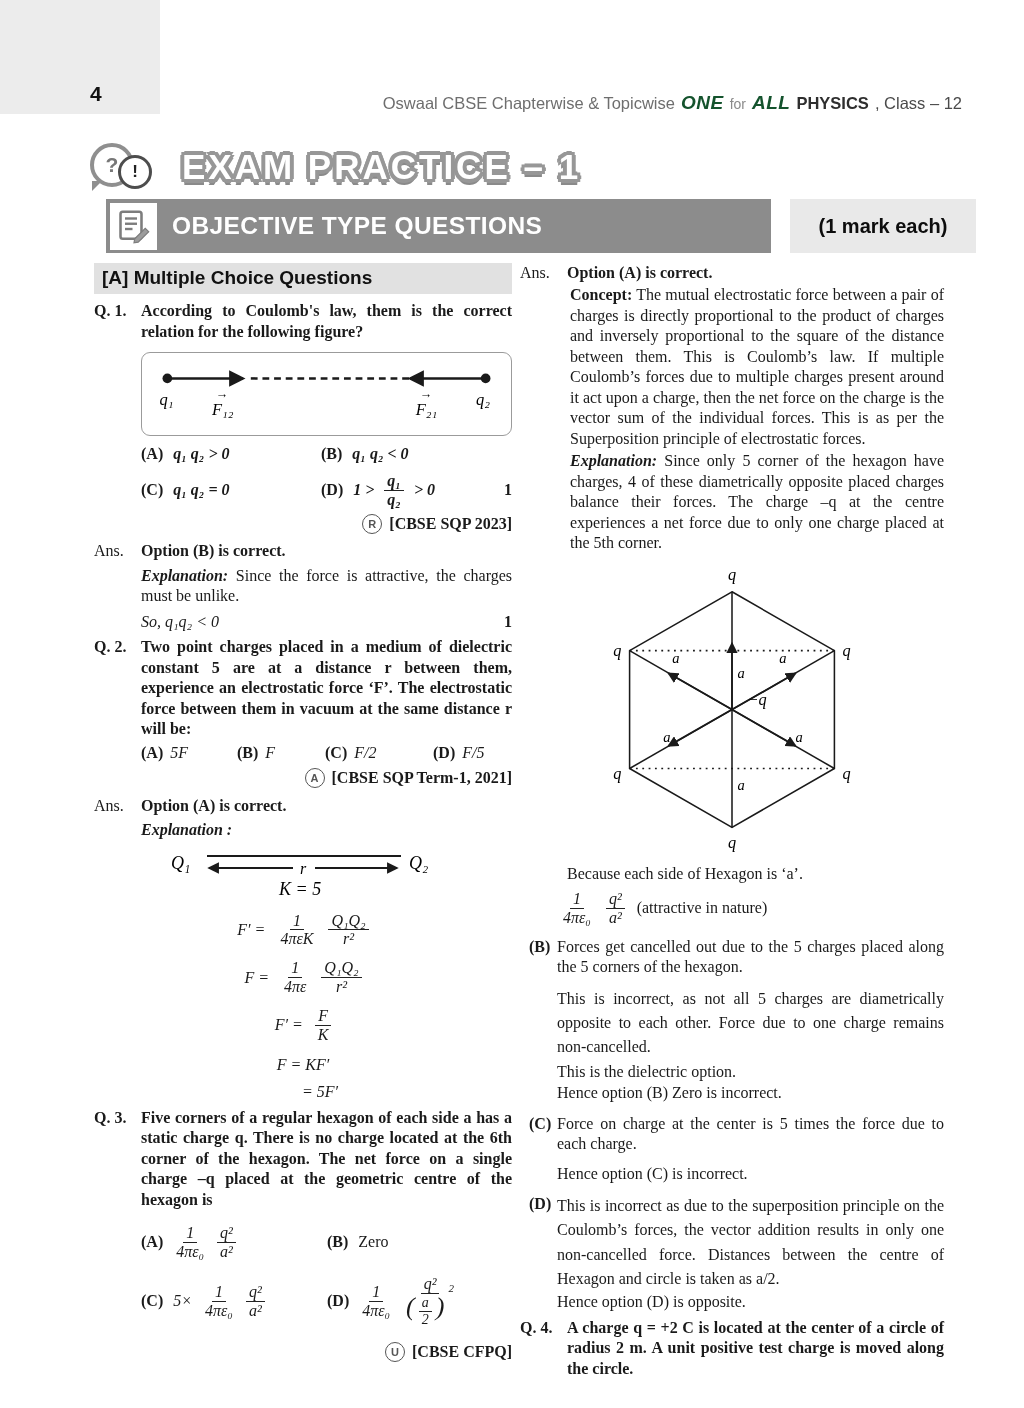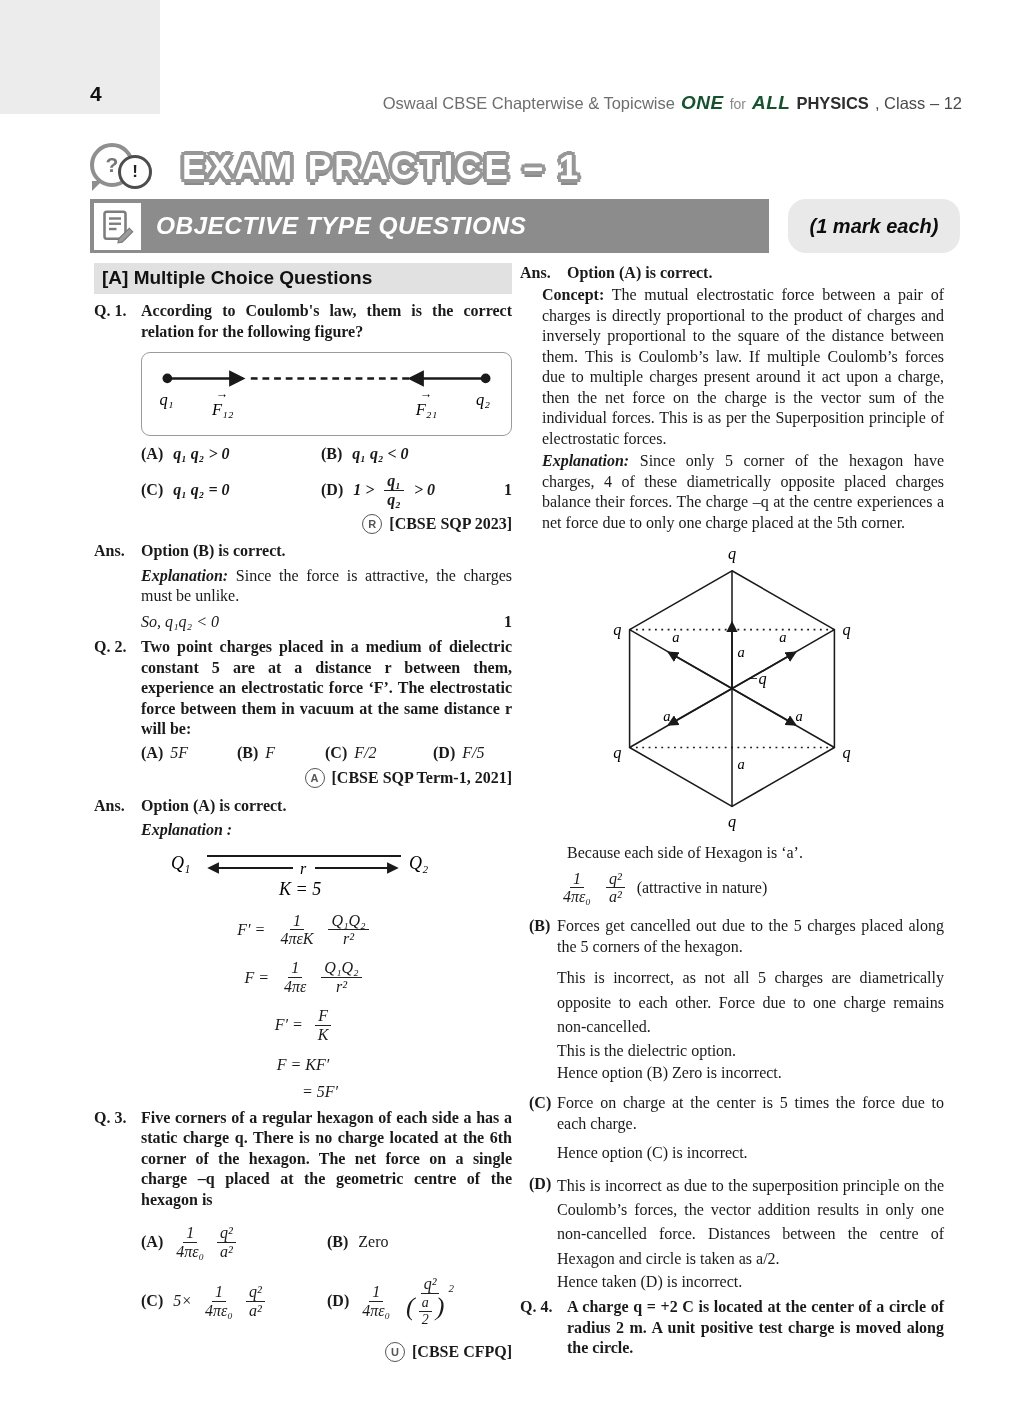--- a/index.html
+++ b/index.html
@@ -33,37 +33,37 @@
   .bub-q::after{content:"";position:absolute;left:-2px;bottom:-8px;width:0;height:0;
        border-left:10px solid #8f8f8f;border-bottom:10px solid transparent;}
   .bub-e{width:28px;height:28px;left:28px;top:14px;border:3.5px solid #4d4d4d;color:#222;font-size:17px;}
   .banner-title{
     font-family:"Liberation Sans",sans-serif;font-weight:900;font-size:35px;letter-spacing:3px;
     color:#ffffff;
     text-shadow:-3px -3px 0 #979797,3px -3px 0 #979797,-3px 3px 0 #979797,3px 3px 0 #979797,
                 -4px 0 0 #979797,4px 0 0 #979797,0 -4px 0 #979797,0 4px 0 #979797,0 6px 0 #8a8a8a;
   }
   
-  .secbar{position:absolute;top:199px;left:90px;width:870px;height:54px;display:flex;gap:19px;font-style:italic;}
+  .secbar{position:absolute;top:199px;left:106px;width:870px;height:54px;display:flex;gap:19px;}
   .secbar-main{flex:1;background:#8c8c8c;display:flex;align-items:center;gap:15px;padding:3px 3px 3px 4px;box-sizing:border-box;}
   .icon-box{width:47px;height:47px;background:#ffffff;display:flex;align-items:center;justify-content:center;flex:none;}
   .secbar-title{color:#ffffff;font-family:"Liberation Sans",sans-serif;font-weight:800;font-size:24.5px;letter-spacing:.4px;}
-  .marks-box{width:172px;background:#e9e9e9;display:flex;align-items:center;justify-content:center;
-    font-family:"Liberation Sans",sans-serif;font-weight:700;font-size:20px;color:#0d0d0d;flex:none;border-radius:18px;}
+  .marks-box{width:186px;background:#e9e9e9;display:flex;align-items:center;justify-content:center;
+    font-family:"Liberation Sans",sans-serif;font-weight:700;font-size:20px;color:#0d0d0d;flex:none;}
   
   .columns{position:absolute;top:263px;left:94px;width:866px;display:flex;gap:8px;font-size:16px;line-height:1.28;}
   .col-left{width:418px;flex:none;}
   .col-right{width:424px;flex:none;}
   .subsection{background:#e1e1e1;font-family:"Liberation Sans",sans-serif;font-weight:700;font-size:19px;
     color:#111;padding:3px 10px 4px 8px;margin-bottom:7px;}
   .qrow{display:flex;margin-top:5px;font-family:Liberation Serif, serif;}
   .qlabel{width:47px;flex:none;font-weight:700;}
   .qtext{flex:1;font-weight:700;text-align:justify;}
   .ansrow{display:flex;margin-top:7px;}
-  .anslabel{width:47px;flex:none;font-weight:700;}
+  .anslabel{width:47px;flex:none;font-weight:400;}
   .anstext{flex:1;font-weight:700;}
   .indent{margin-left:47px;text-align:justify;margin-top:4px;}
   .lead-bi{font-weight:700;font-style:italic;}
   .lead-b{font-weight:700;}
   
   .fig1{margin:10px 0 6px 47px;border:1.6px solid #9b9b9b;border-radius:9px;padding:6px 4px 2px;background:#fff;}
   
   .ogrid{margin-left:47px;margin-top:8px;}
   .orow{display:flex;align-items:center;margin-top:8px;}
   .ocell{display:flex;align-items:center;gap:10px;width:180px;flex:none;font-style:italic;font-weight:700;}
@@ -89,21 +89,21 @@
   .fig2{margin:4px 0 2px 0;display:flex;justify-content:center;}
   
   .q3grid{margin-left:47px;margin-top:10px;}
   .q3row{display:flex;align-items:center;margin-top:14px;}
   .q3cell{display:flex;align-items:center;gap:10px;width:186px;flex:none;}
   .q3cell .olabel{font-weight:700;}
   .innerfrac{display:inline-flex;align-items:center;font-style:italic;}
   .bigparen{font-size:26px;font-weight:400;line-height:1;}
   .supsq{font-size:11px;vertical-align:top;position:relative;top:-12px;font-style:italic;}
   
-  .rpara{text-align:justify;margin-left:22px;margin-top:2px;}
+  .rpara{text-align:justify;margin-left:50px;margin-top:2px;}
   .hexwrap{display:flex;justify-content:center;margin:6px 0 2px 0;}
   .because{margin-left:47px;margin-top:3px;}
   .formline{margin-left:40px;margin-top:6px;display:flex;align-items:center;gap:12px;}
   .roptrow{display:flex;margin-top:10px;}
   .roptlabel{width:37px;padding-left:9px;box-sizing:border-box;flex:none;font-weight:700;}
   .ropttext{flex:1;text-align:justify;}
   .roptp{margin-top:9px;text-align:justify;}
   .loose{line-height:1.52;}
   svg text{font-family:"Liberation Serif",serif;}
 </style>
@@ -457,21 +457,21 @@
       <div class="ropttext">
         <div style="text-align:justify;">Force on charge at the center is 5 times the force due to each charge.</div>
         <div class="roptp">Hence option (C) is incorrect.</div>
       </div>
     </div>
 
     <div class="roptrow">
       <span class="roptlabel">(D)</span>
       <div class="ropttext">
         <div class="loose" style="text-align:justify;">This is incorrect as due to the superposition principle on the Coulomb’s forces, the vector addition results in only one non-cancelled force.  Distances between the centre of Hexagon and circle is taken as a/2.</div>
-        <div style="margin-top:1px;text-align:justify;">Hence taken (D) is incorrect.</div>
+        <div style="margin-top:1px;text-align:justify;">Hence option (D) is opposite.</div>
       </div>
     </div>
 
     <div class="qrow">
       <span class="qlabel">Q. 4.</span>
       <span class="qtext">A charge q = +2 C is located at the center of a circle of radius 2 m. A unit positive test charge is moved along the circle.</span>
     </div>
 
   </div>
 </div>

